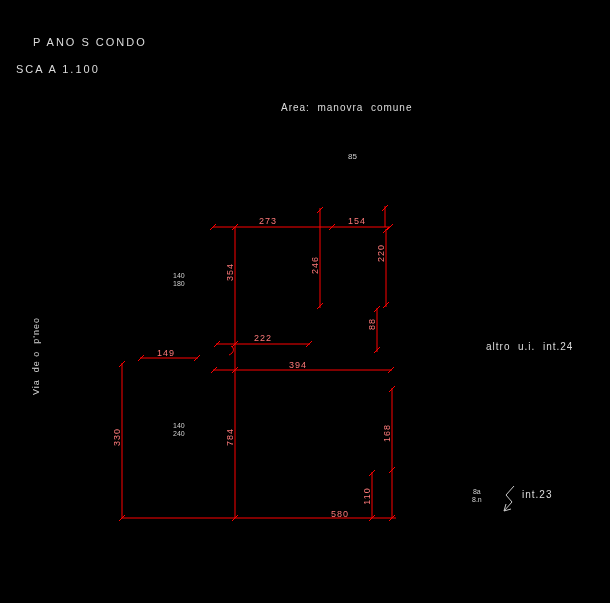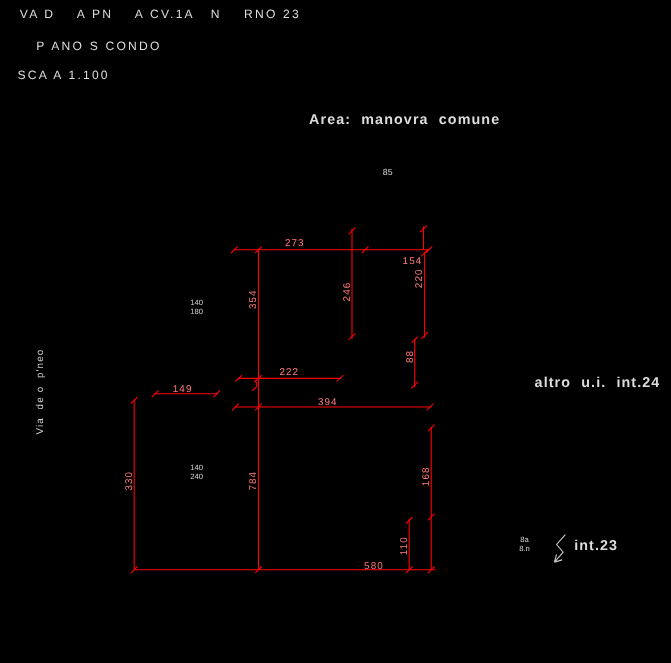--- a/index.html
+++ b/index.html
@@ -1,20 +1,20 @@
 <!DOCTYPE html>
 <html><head>
 <meta charset="utf-8">
 <style>
   html,body{margin:0;padding:0;background:#000;}
   #stage{position:relative;width:610px;height:603px;background:#000;overflow:hidden;
          font-family:"Liberation Sans",sans-serif;}
   .txt{position:absolute;color:#dcdcdc;white-space:pre;line-height:1.1;}
   .hdr{font-size:11px;letter-spacing:2px;}
-  .note{font-size:13px;letter-spacing:1px;font-weight:bold;}
+  .note{font-size:10px;letter-spacing:1px;}
   .tiny{font-size:7px;letter-spacing:0;text-align:center;line-height:8px;color:#cfcfcf;}
   .dim{position:absolute;color:#ff7a7a;font-size:9px;letter-spacing:1px;white-space:pre;
        transform:translate(-50%,-50%);}
   .dim.v{transform:translate(-50%,-50%) rotate(-90deg);}
   .vstreet{position:absolute;color:#d0d0d0;font-size:9px;letter-spacing:1px;white-space:pre;
        transform:translate(-50%,-50%) rotate(-90deg);}
   svg{position:absolute;left:0;top:0;}
 </style>
 </head>
 <body>
@@ -34,21 +34,20 @@
              M317 213L323 207 M317 309L323 303
              M383 233L389 227 M383 308L389 302
              M374 312L380 306 M374 353L380 347
              M119 367L125 361
              M389 392L395 386 M389 473L395 467 M369 476L375 470
              M382 211L388 205" stroke="#ff0000" stroke-width="1" fill="none"></path>
     <path d="M231 346c4 2 3 7 -2 9" stroke="#ff0000" stroke-width="1" fill="none"></path>
     <path d="M514 486L506 495L512 502L504 511M504 511L506 504M504 511L511 509" stroke="#c8c8c8" stroke-width="1" fill="none"></path>
   </svg>
 
-  <div class="txt hdr" style="left:18px;top:7px;">VA D    A PN    A CV.1A   N    RNO 23</div>
   <div class="txt hdr" style="left:18px;top:36px;padding-left:15px;">P ANO S CONDO</div>
   <div class="txt hdr" style="left:16px;top:63px;">SCA A 1.100</div>
 
   <div class="txt note" style="left:281px;top:102px;">Area:  manovra  comune</div>
   <div class="txt tiny" style="left:348px;top:153px;font-size:8px;">85</div>
   <div class="vstreet" style="left:36px;top:356px;">Via  de o  p'neo</div>
   <div class="txt note" style="left:486px;top:341px;">altro  u.i.  int.24</div>
   <div class="txt note" style="left:522px;top:489px;">int.23</div>
 
   <div style="position:absolute;left:472px;top:488px;">
@@ -60,21 +59,21 @@
     <div class="tiny" style="position:static;">140</div>
     <div class="tiny" style="position:static;">180</div>
   </div>
 
   <div style="position:absolute;left:173px;top:422px;">
     <div class="tiny" style="position:static;">140</div>
     <div class="tiny" style="position:static;">240</div>
   </div>
 
   <div class="dim" style="left:268px;top:221px;">273</div>
-  <div class="dim" style="left:375px;top:221px;margin-top:16px;">154</div>
+  <div class="dim" style="left:357px;top:221px;">154</div>
   <div class="dim v" style="left:315px;top:265px;">246</div>
   <div class="dim v" style="left:381px;top:253px;">220</div>
   <div class="dim v" style="left:230px;top:272px;">354</div>
   <div class="dim v" style="left:372px;top:324px;">88</div>
   <div class="dim" style="left:263px;top:338px;">222</div>
   <div class="dim" style="left:166px;top:353px;text-align:right;">149</div>
   <div class="dim" style="left:298px;top:365px;">394</div>
   <div class="dim v" style="left:117px;top:437px;">330</div>
   <div class="dim v" style="left:230px;top:437px;">784</div>
   <div class="dim v" style="left:387px;top:433px;">168</div>

